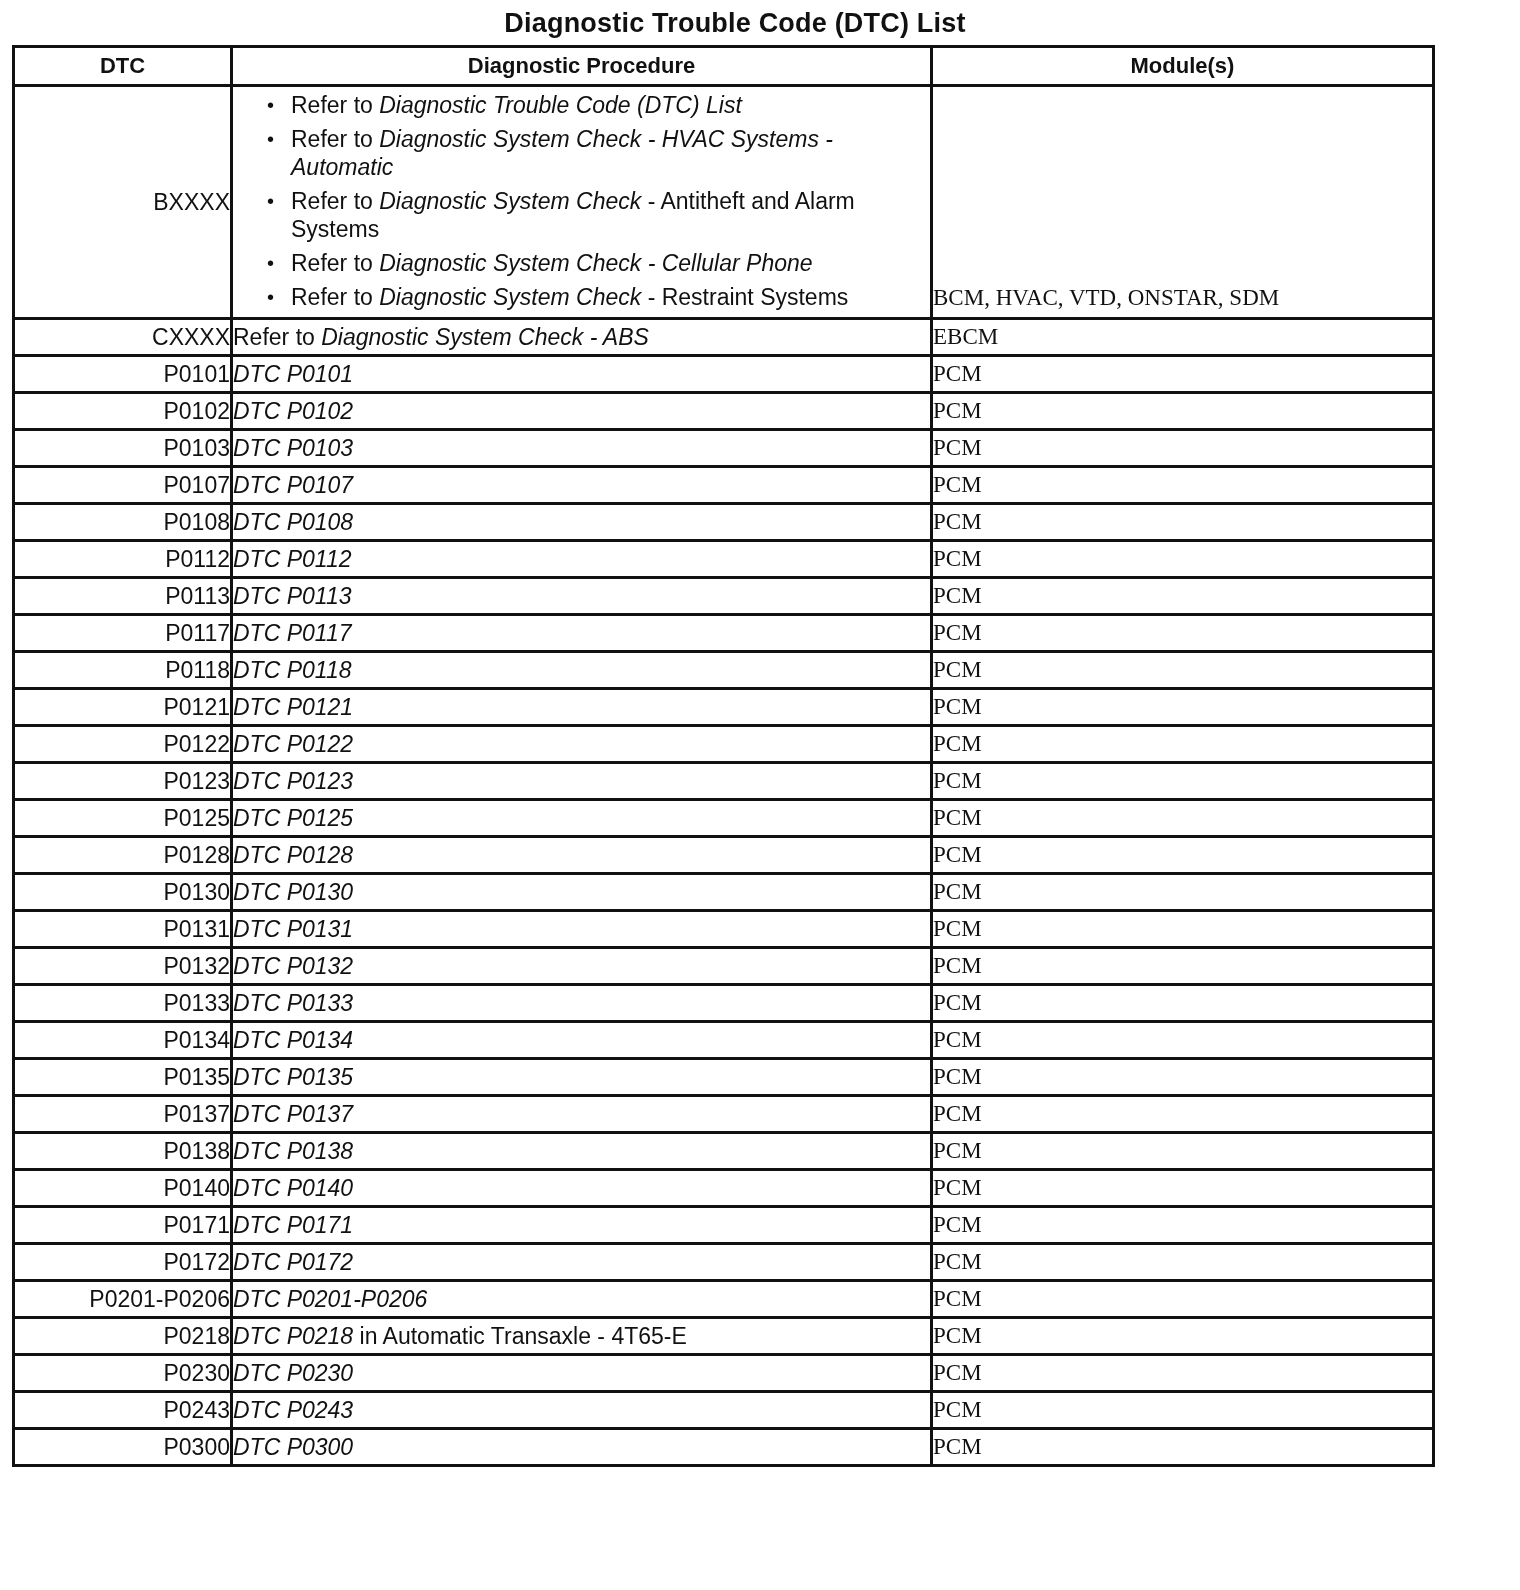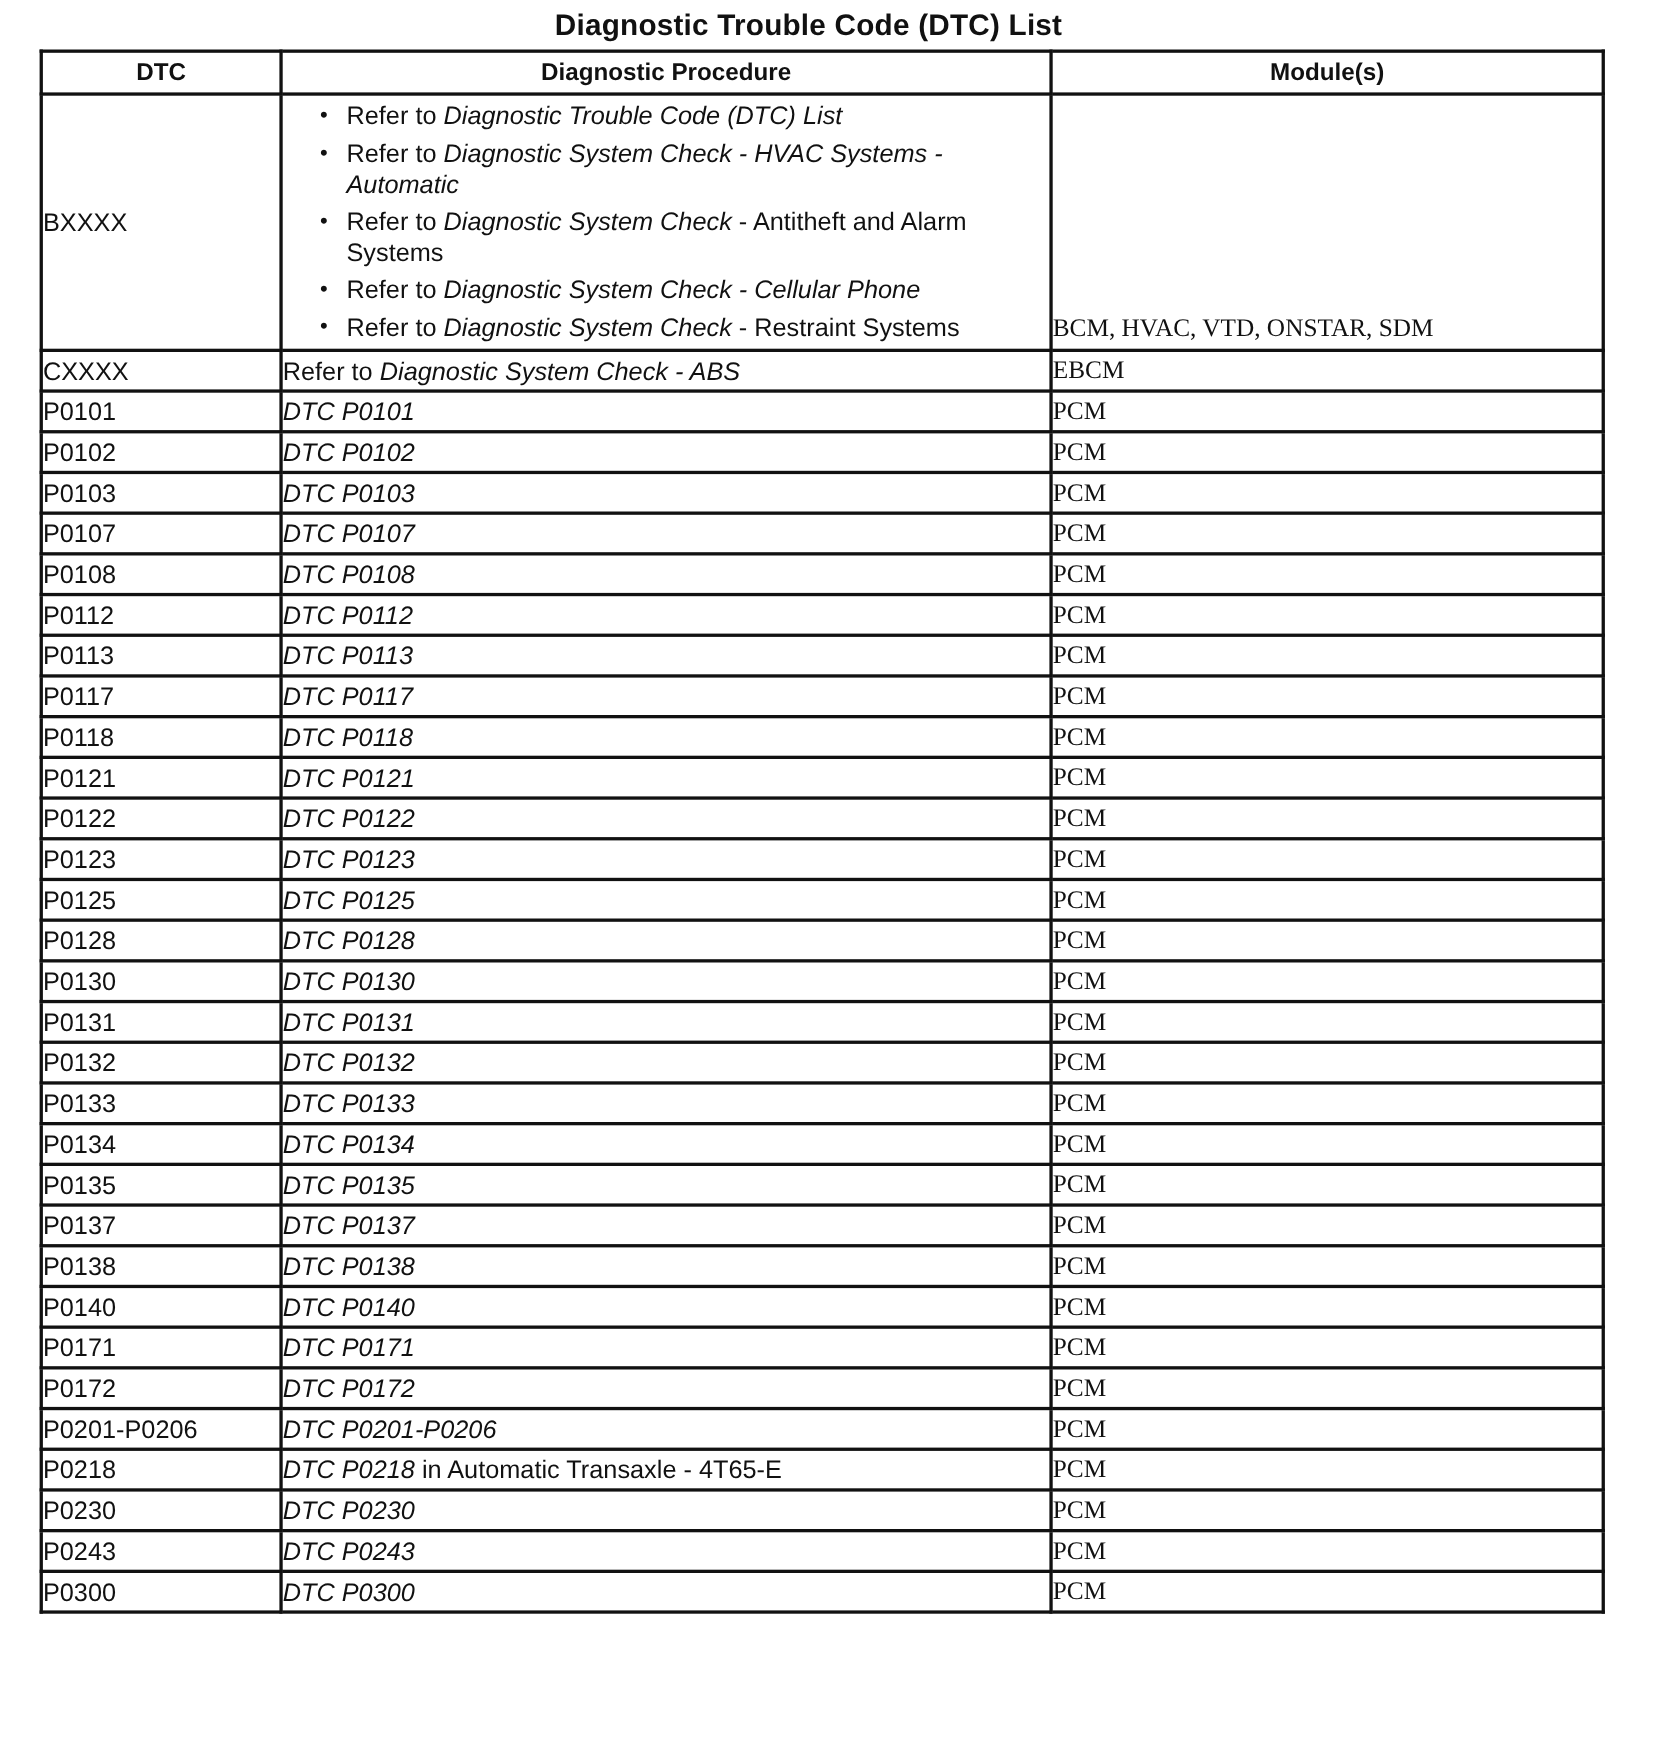--- a/index.html
+++ b/index.html
@@ -20,21 +20,21 @@
       left: 0;
       top: 8px;
       width: 1470px;
       text-align: center;
       font-size: 27px;
       font-weight: bold;
       letter-spacing: 0.2px;
     }
     table.dtc {
       position: absolute;
-      left: 36px;
+      left: 12px;
       top: 45px;
       width: 1420px;
       border-collapse: collapse;
       table-layout: fixed;
       font-size: 23px;
     }
     table.dtc th, table.dtc td {
       border: 3px solid #111111;
       padding: 0;
       vertical-align: middle;
@@ -42,21 +42,21 @@
     table.dtc th {
       height: 36px;
       font-weight: bold;
       font-size: 22px;
       text-align: center;
     }
     col.c1 { width: 218px; }
     col.c2 { width: 700px; }
     col.c3 { width: 502px; }
     td.code {
-      text-align: left;
+      text-align: right;
       height: 34px;
     }
     td.proc {
       padding-left: 12px;
       height: 34px;
     }
     td.mod {
       padding-left: 16px;
       height: 34px;
       font-family: Liberation Serif, serif;

